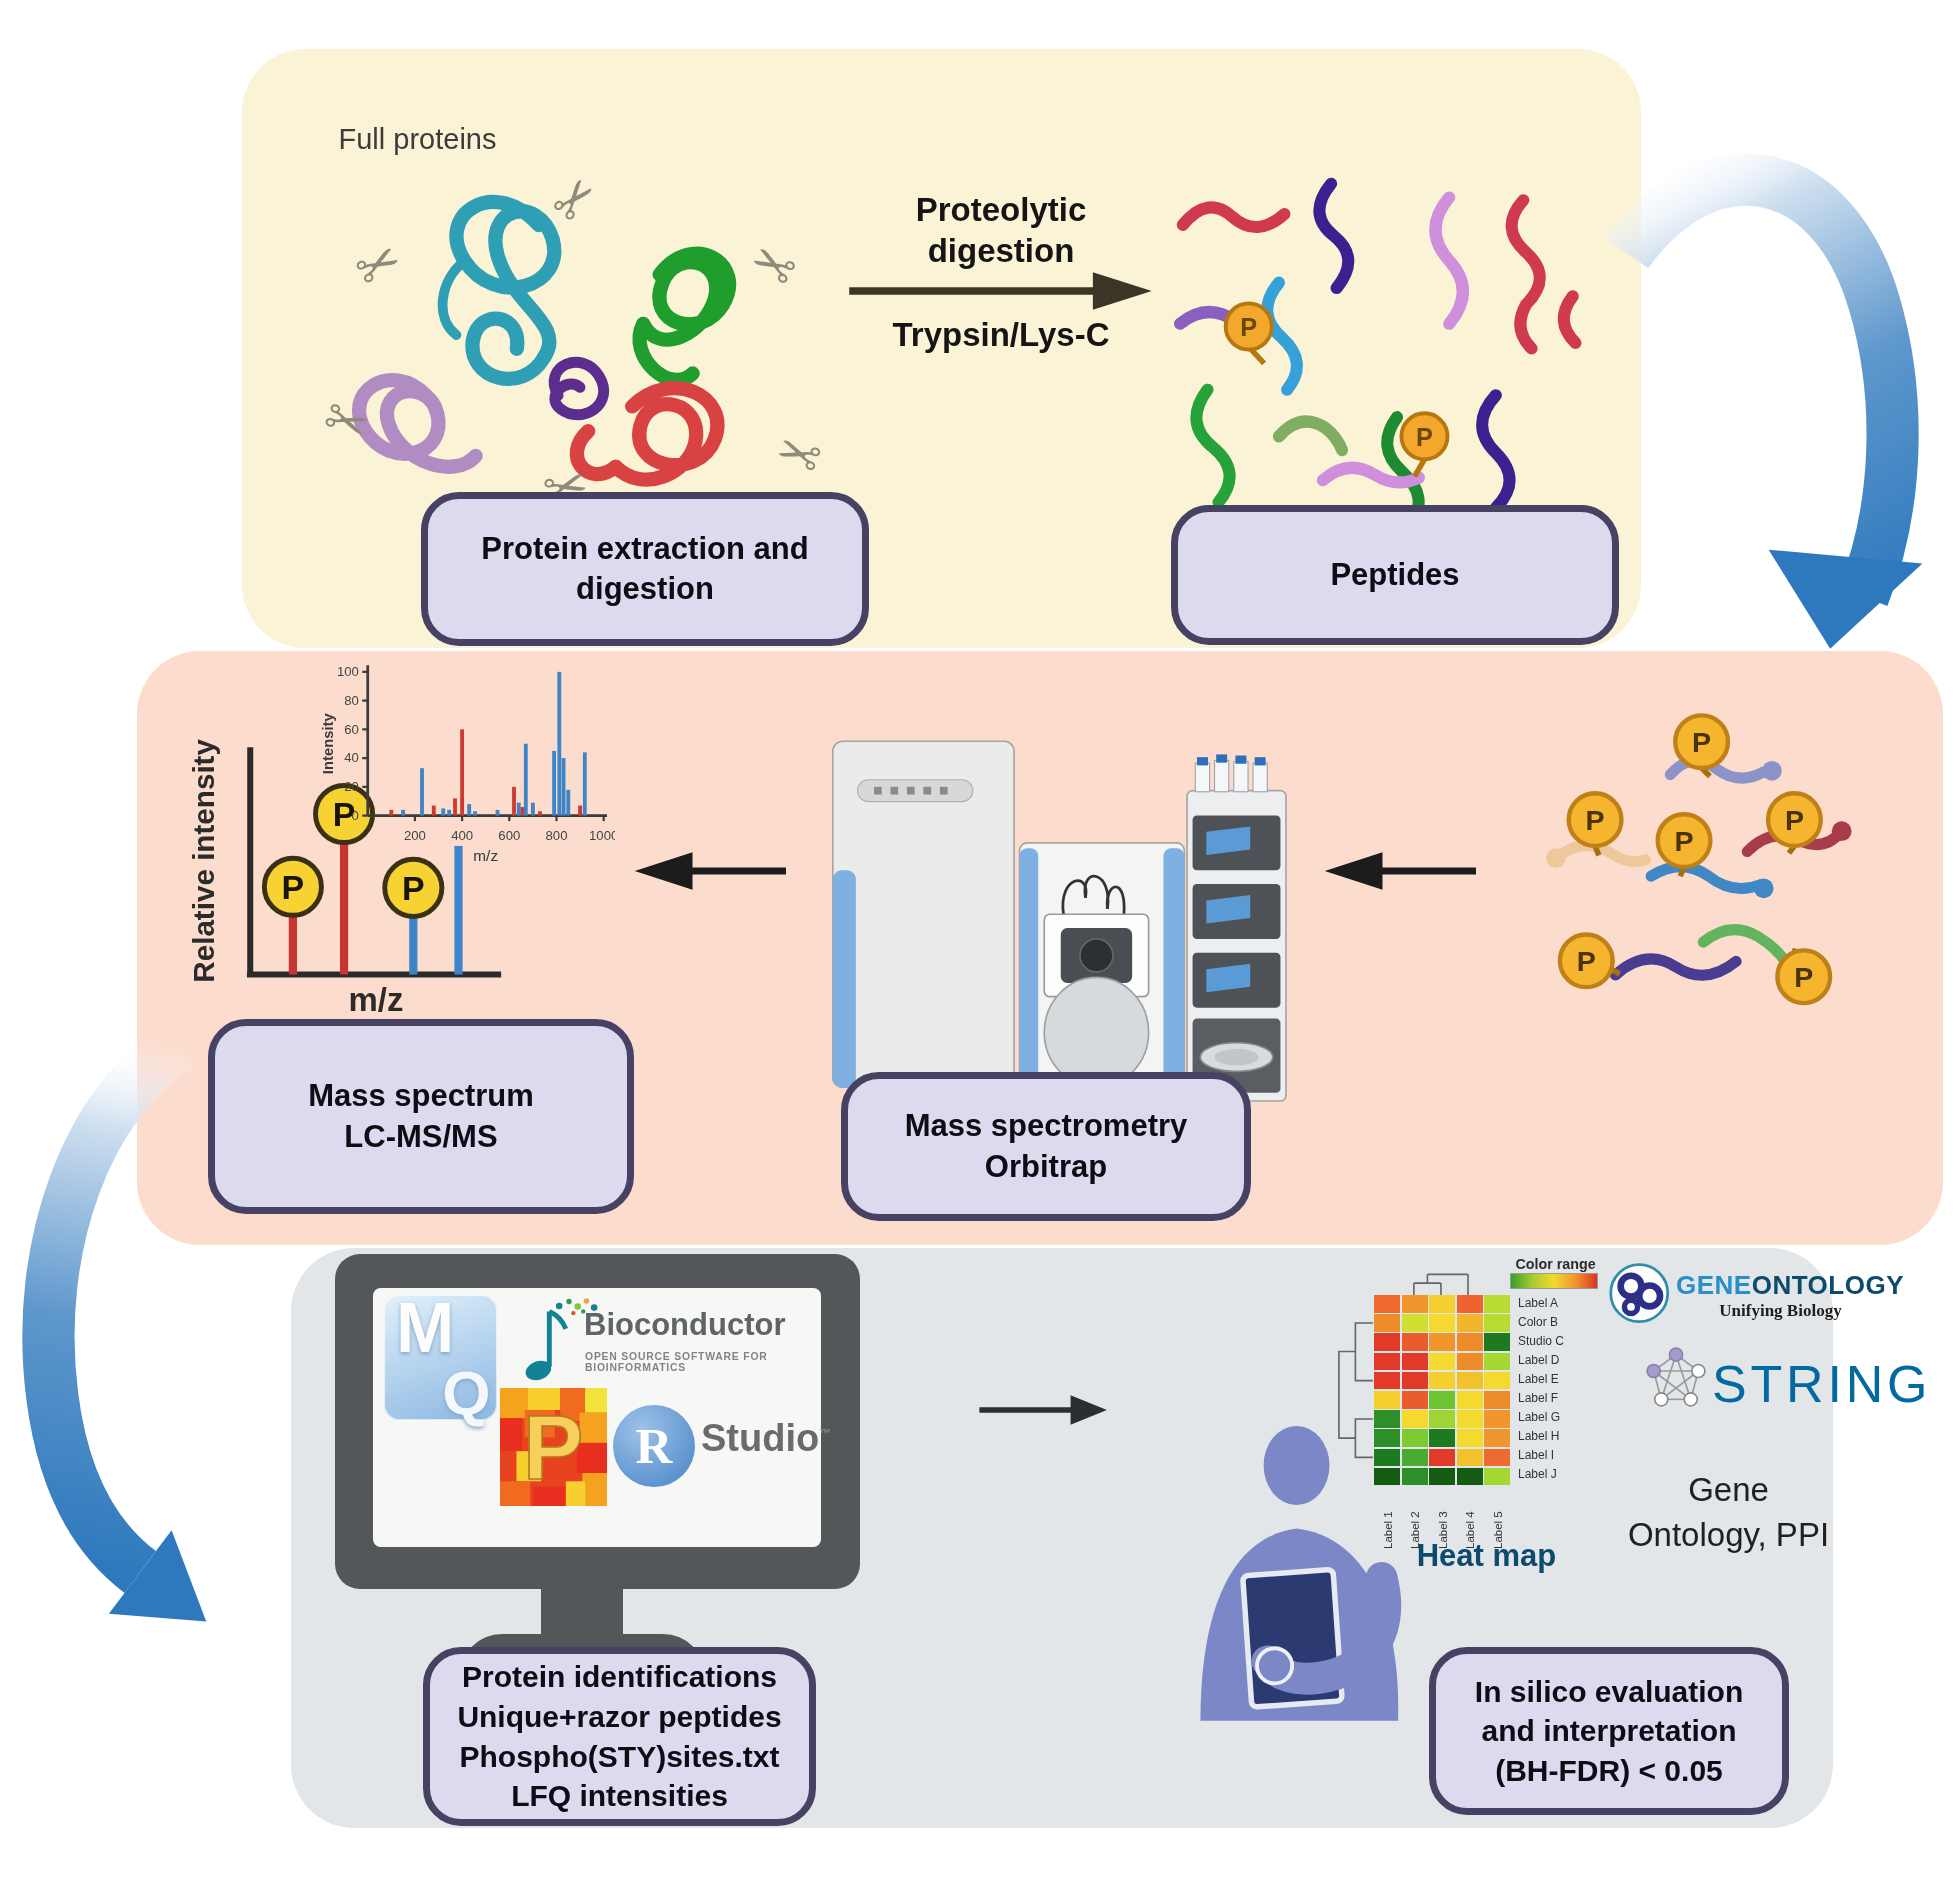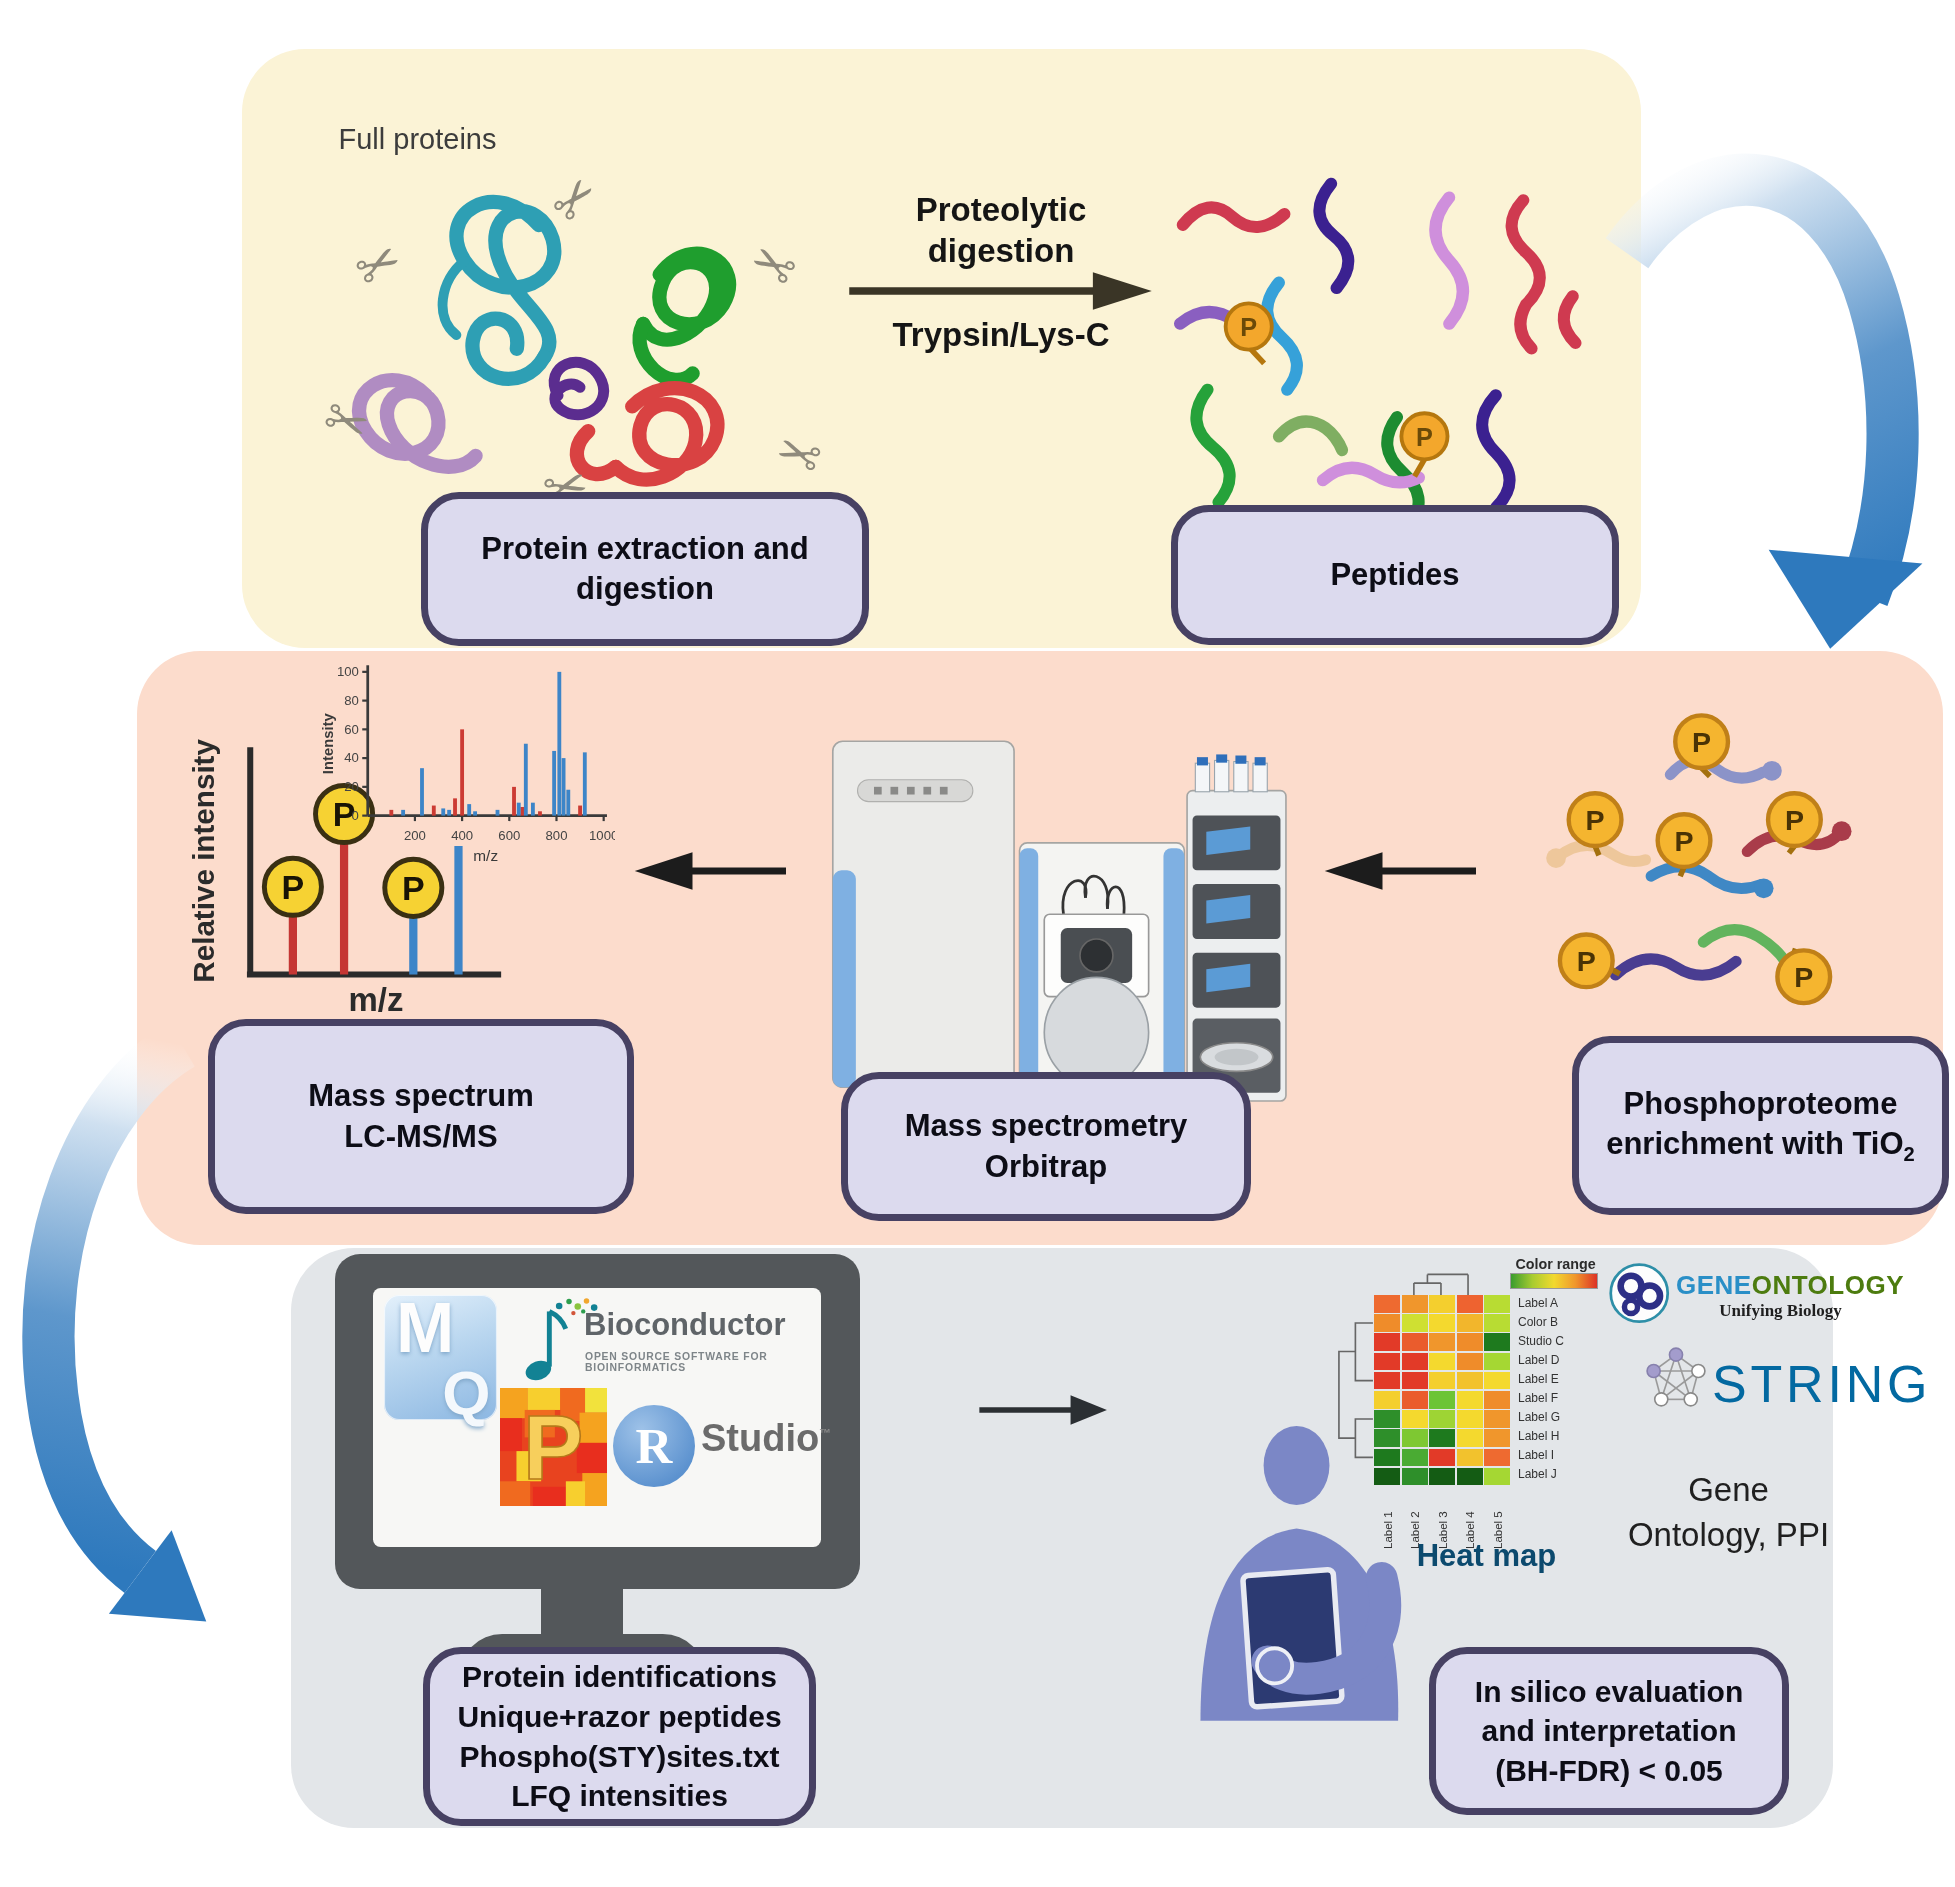--- a/index.html
+++ b/index.html
@@ -49,21 +49,21 @@
   .bioc-tag{position:absolute;left:63px;top:59px;font-size:10.4px;font-weight:bold;letter-spacing:0.8px;color:#7e8589;}
   .perseus{left:209px;top:140px;width:107px;height:118px;}
   .rstudio-ball{left:322px;top:157px;width:82px;height:82px;border-radius:50%;
     background:radial-gradient(circle at 35% 30%,#9ec2e8,#5c92cf 75%);
     display:flex;align-items:center;justify-content:center;}
   .rstudio-r{font-family:"Liberation Serif","DejaVu Serif",serif;font-size:51px;font-weight:bold;color:#ffffff;}
   .rstudio-studio{left:410px;top:169px;font-size:38px;font-weight:600;color:#6b6b6b;}
   .rstudio-tm{font-size:12px;vertical-align:super;color:#8a8a8a;}
   .go-name{left:1385px;top:22px;font-size:26px;font-weight:bold;letter-spacing:0.5px;white-space:nowrap;}
   .go-name .p1{color:#2a8fc7;}
-  .go-name .p2{color:#4d7c0f;}
+  .go-name .p2{color:#0c4a6e;}
   .go-tag{left:1407px;top:53px;width:165px;text-align:center;font-size:17px;font-weight:bold;color:#1f1f1f;font-family:Liberation Serif, serif;}
   .string-name{left:1421px;top:106px;font-size:52px;font-weight:500;letter-spacing:3.8px;color:#0369a1;text-align:right;}
   #outputs-box{left:132px;top:399px;width:379px;height:165px;}
   #outputs-box .bl{font-size:30px;line-height:1.32;}
   #insilico-box{left:1138px;top:399px;width:346px;height:154px;}
   #insilico-box .bl{font-size:30px;line-height:1.32;}
   sub{font-size:65%;}
 </style>
 </head>
 <body>
@@ -318,26 +318,20 @@
         <circle cx="97" cy="464" r="48" fill="#f5b52f" stroke="#c08018" stroke-width="8"></circle>
         <text x="97" y="483" text-anchor="middle" font-size="52" font-weight="bold" fill="#4a3305">P</text>
       </g>
       <g>
         <circle cx="493" cy="493" r="48" fill="#f5b52f" stroke="#c08018" stroke-width="8"></circle>
         <text x="493" y="512" text-anchor="middle" font-size="52" font-weight="bold" fill="#4a3305">P</text>
       </g>
     </g>
   </svg>
 
-  <div class="box" style="left:1435px;top:385px;width:363px;height:165px">
-    <div class="bl">Phosphoproteome</div>
-    <div class="bl">
-      <span>enrichment with TiO</span><sub>2</sub>
-    </div>
-  </div>
 
   <div class="box" style="left:71px;top:368px;width:412px;height:181px">
     <div class="bl">Mass spectrum</div>
     <div class="bl">LC-MS/MS</div>
   </div>
 </div>
 
 <div id="panel-bottom" class="panel">
 
   <div class="abs monitor-frame"></div>

